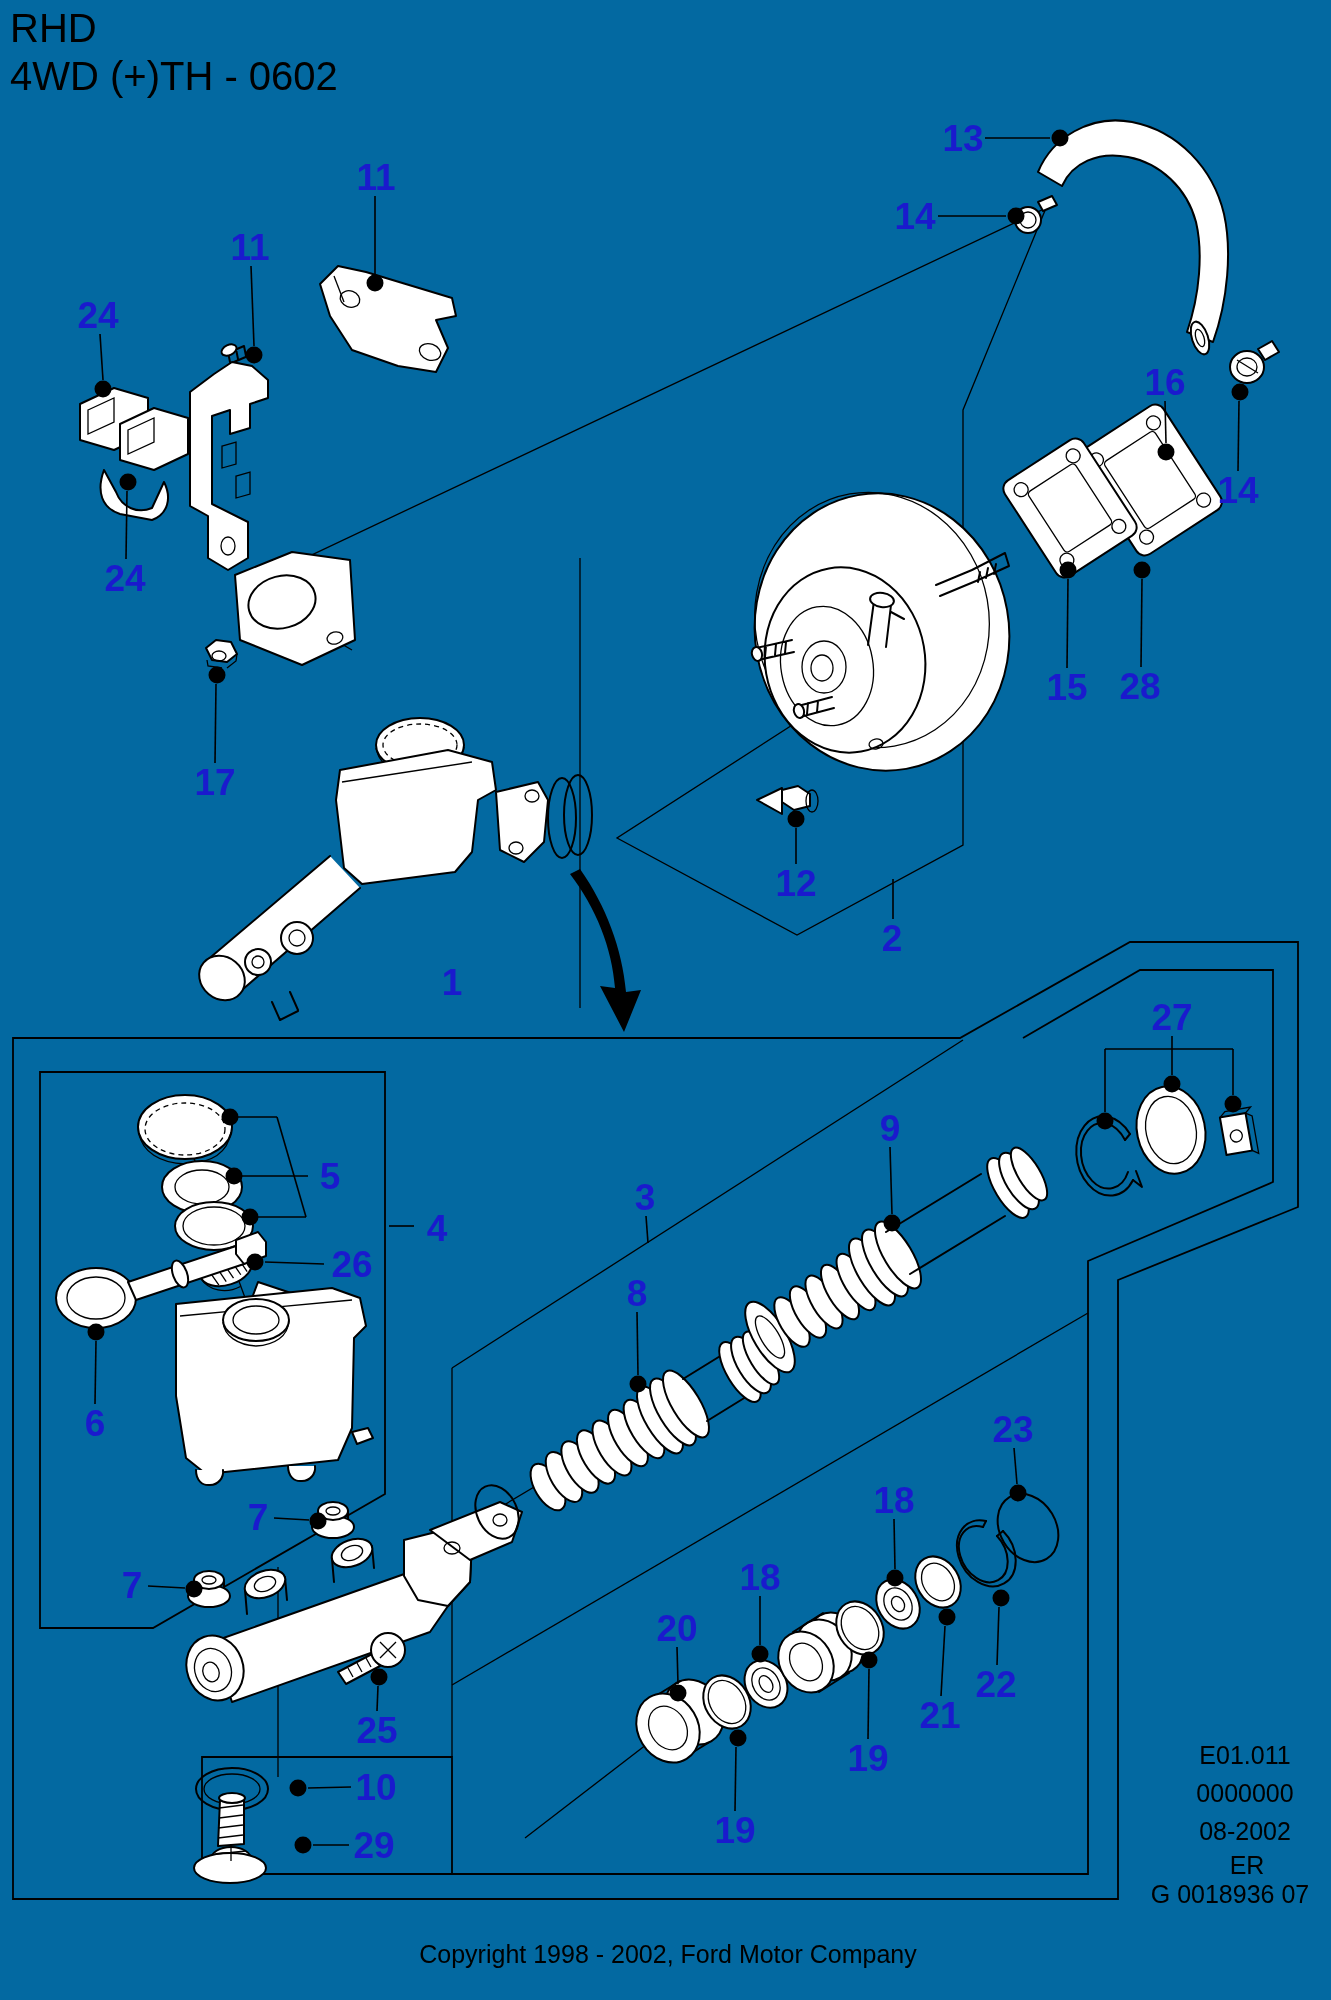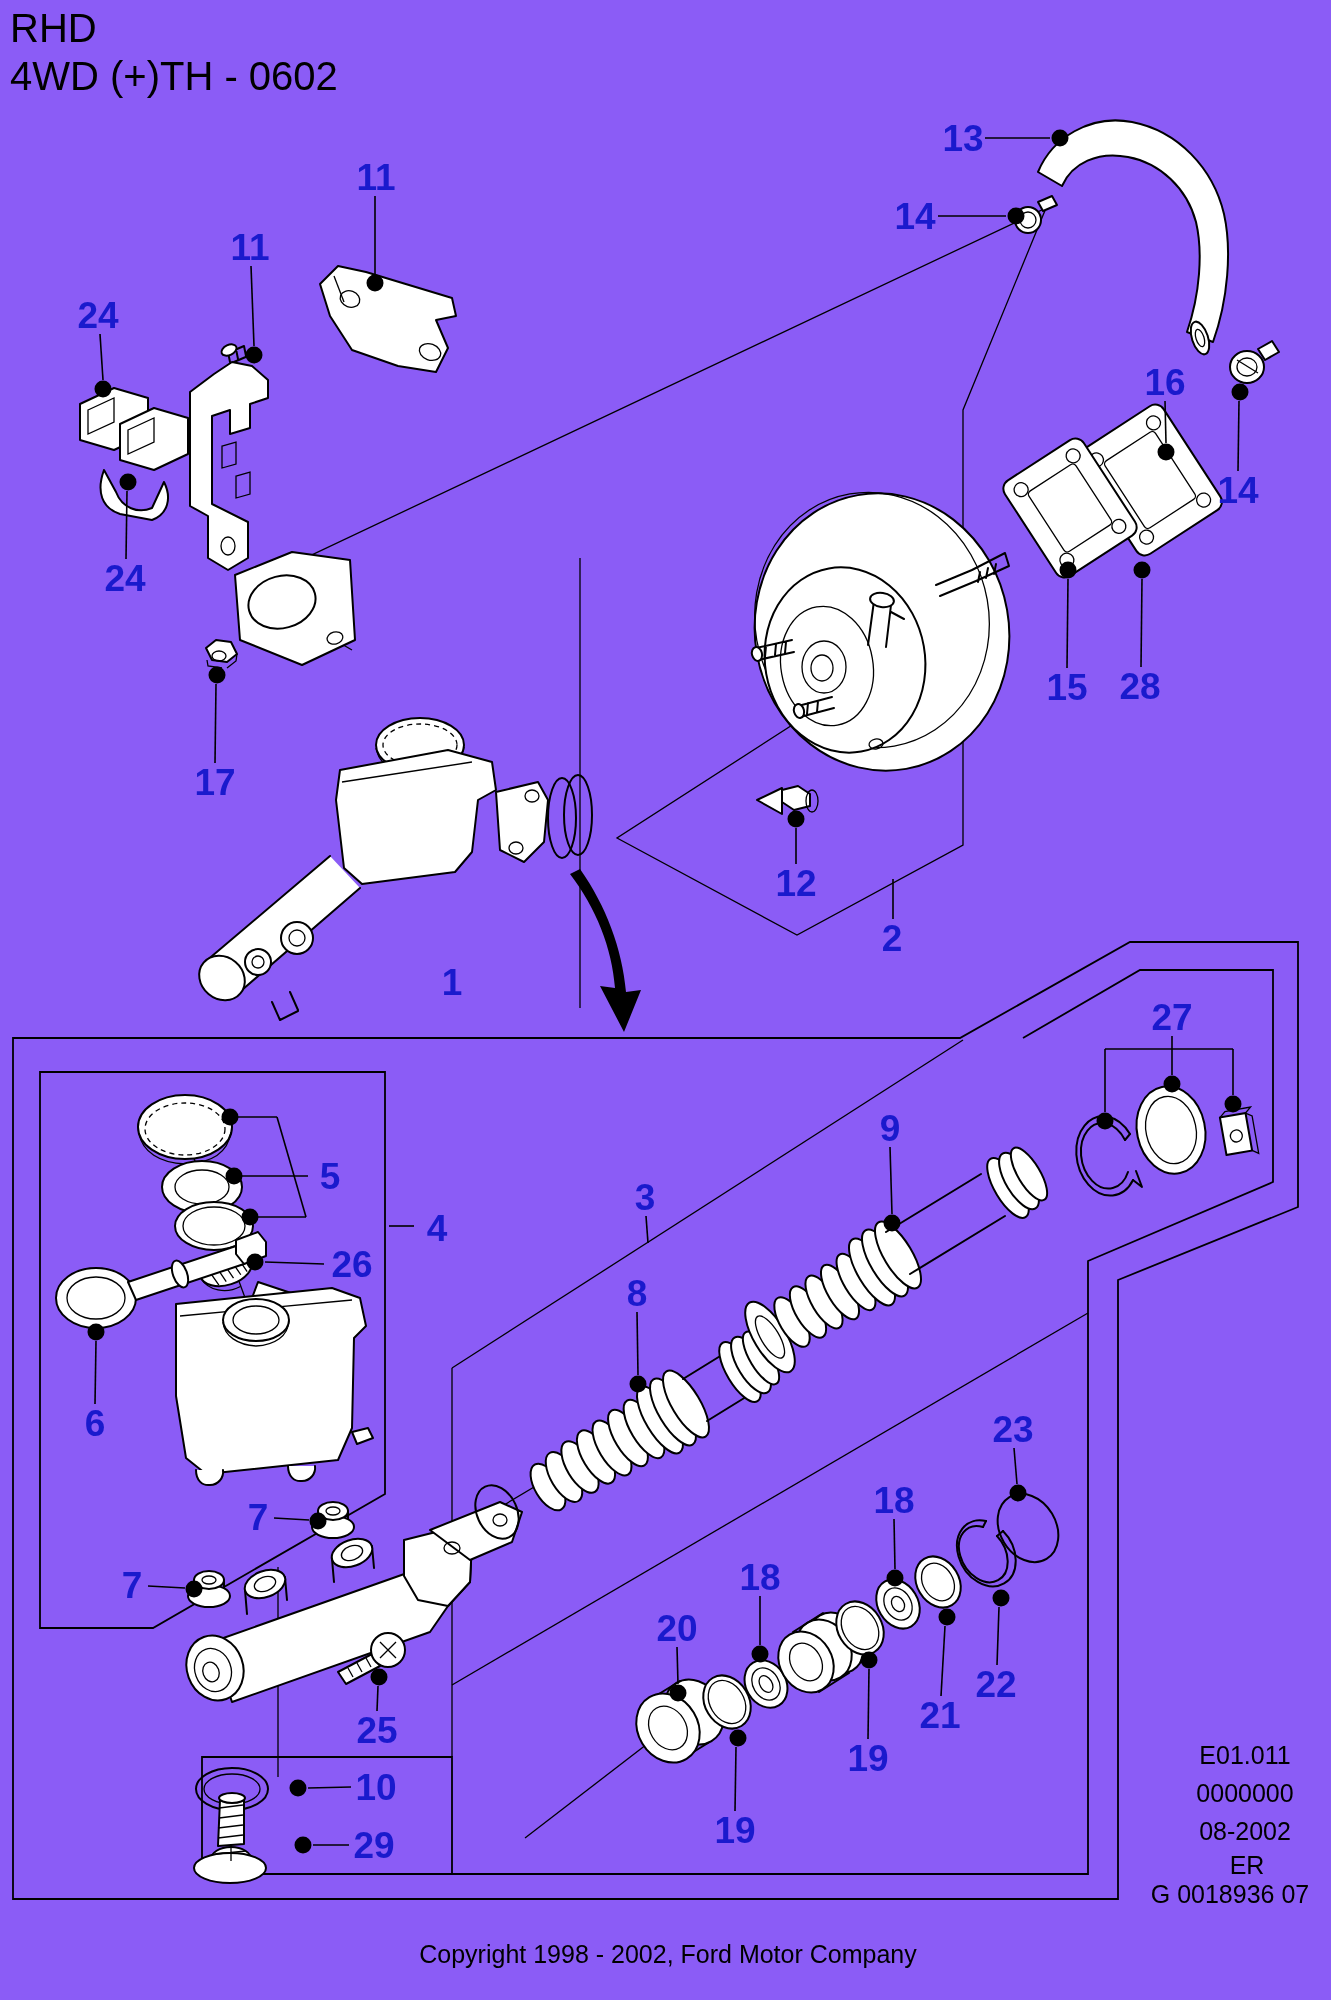--- a/index.html
+++ b/index.html
@@ -1,17 +1,17 @@
 <!DOCTYPE html>
 <html><head>
 <meta charset="utf-8">
 <style>
   html,body{margin:0;padding:0;background:#ffffff;}
   body{font-family:"Liberation Sans",sans-serif;}
-  #stage{position:relative;width:1331px;height:2000px;background:#8b5cf6;overflow:hidden;}
+  #stage{position:relative;width:1331px;height:2000px;background:#0369a1;overflow:hidden;}
   svg text{user-select:none;}
   .title-text{font-family:"Liberation Sans",sans-serif;fill:#000;}
   .info-text{font-family:"Liberation Sans",sans-serif;fill:#000;}
   .callout-text{font-family:"Liberation Sans",sans-serif;font-weight:bold;}
   .art{stroke:#000;fill:none;stroke-width:2;stroke-linejoin:round;stroke-linecap:round;}
   .artw{stroke:#000;fill:#fff;stroke-width:2;stroke-linejoin:round;stroke-linecap:round;}
   .thin{stroke:#000;fill:none;stroke-width:1.3;}
   .frame{stroke:#000;fill:none;stroke-width:1.8;}
 </style>
 </head>

